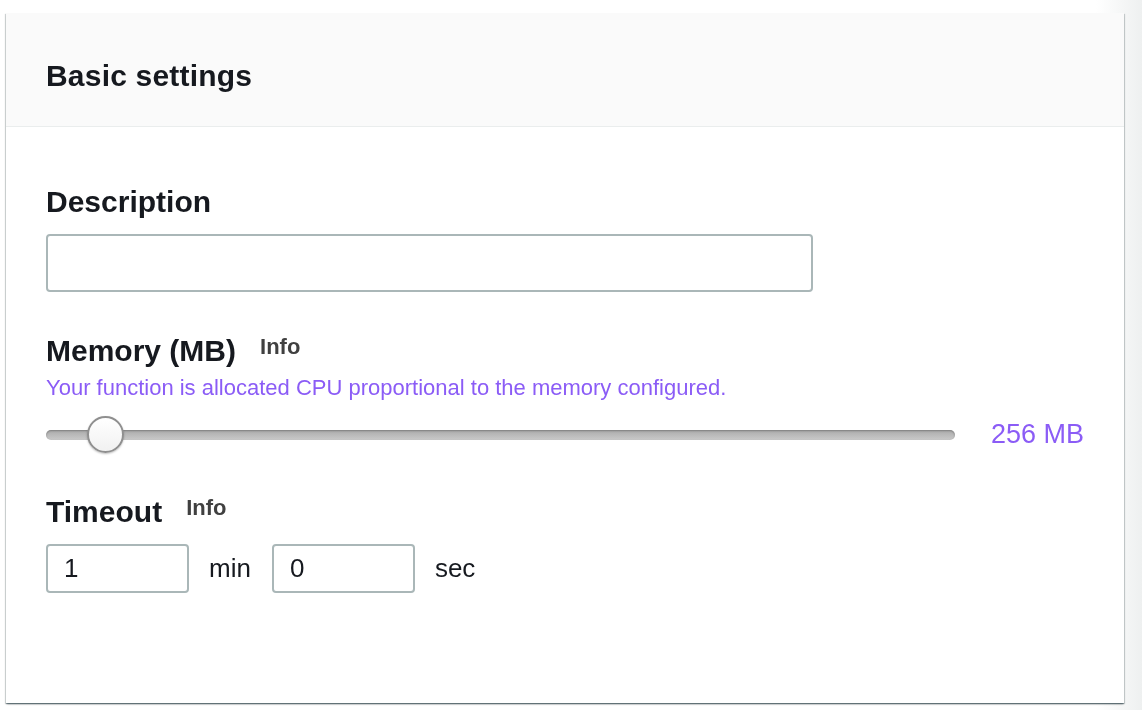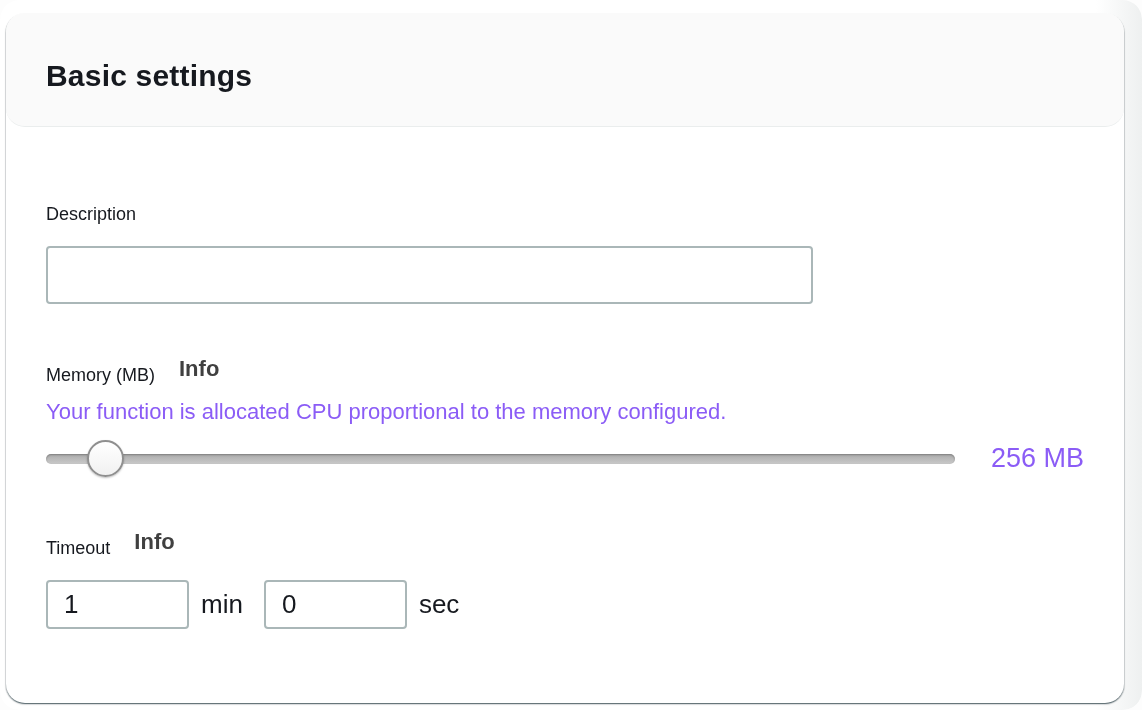--- a/index.html
+++ b/index.html
@@ -1,15 +1,15 @@
 <!DOCTYPE html>
 <html><head>
 <meta charset="utf-8">
 <style>
-  * { box-sizing: border-box; margin: 0; padding: 0; border-radius: 19px; }
+  * { box-sizing: border-box; margin: 0; padding: 0; }
 
   html, body {
     width: 1142px;
     height: 710px;
     background: #fdfdfd;
     font-family: "Liberation Sans", sans-serif;
     color: #16191f;
     overflow: hidden;
   }
 
@@ -48,30 +48,29 @@
     color: #16191f;
     letter-spacing: 0.2px;
   }
 
   .card-body {
     padding: 58px 40px 0 40px;
   }
 
   .field-label-row {
     display: flex;
-    align-items: center;
+    align-items: flex-start;
     gap: 24px;
   }
 
   .field-label {
-    font-size: 18px;
+    font-size: 30px;
     line-height: 34px;
-    font-weight: 400;
-    color: #16191f;
-    margin-top: 12px;
+    font-weight: 700;
+    color: #16191f;
   }
 
   .info-link {
     font-size: 22px;
     font-weight: 700;
     color: #404040;
     text-decoration: none;
     cursor: pointer;
   }
 
@@ -165,21 +164,21 @@
     font-family: "Liberation Sans", sans-serif;
     font-size: 26px;
     color: #16191f;
     padding: 0 0 0 16px;
     outline: none;
   }
 
   .unit-label {
     font-size: 26px;
     color: #16191f;
-    margin-left: 12px;
+    margin-left: 20px;
   }
 
   .unit-label.min { margin-right: 21px; }
 </style>
 </head>
 <body>
 
 <div class="page">
   <div class="card">
 

